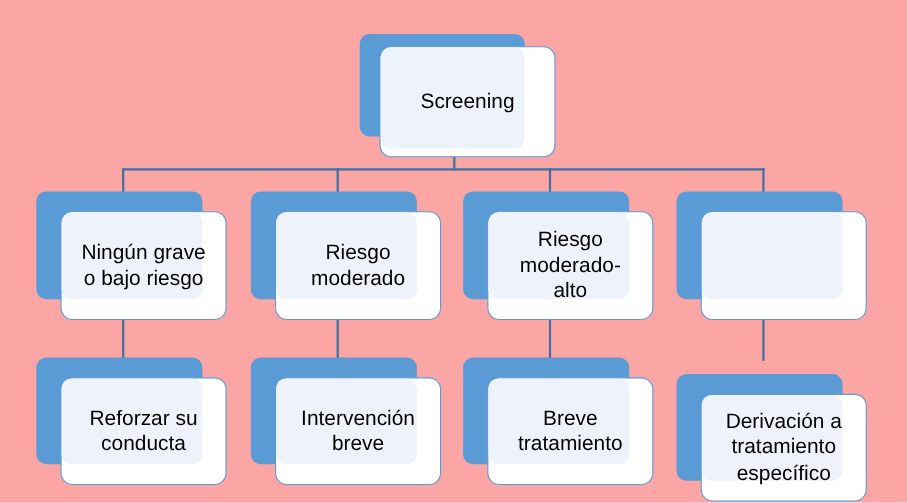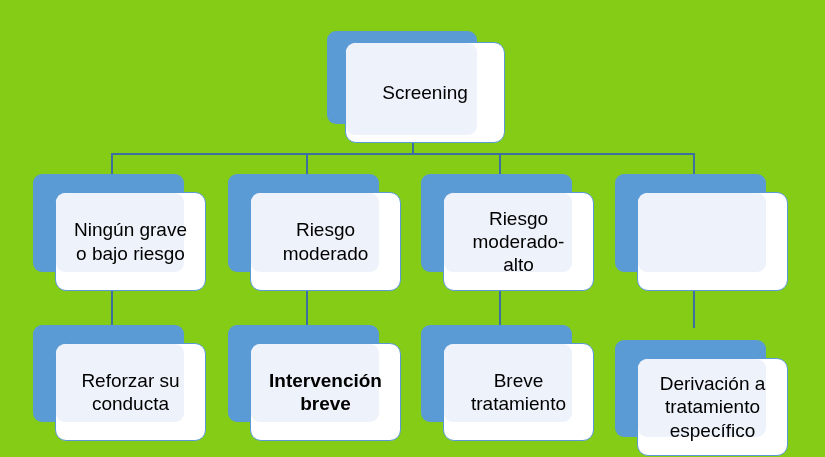--- a/index.html
+++ b/index.html
@@ -9,21 +9,21 @@
     background: #ffffff;
   }
   body {
     font-family: "Liberation Sans", sans-serif;
     -webkit-font-smoothing: antialiased;
   }
   #canvas {
     position: relative;
     width: 825px;
     height: 457px;
-    background: #84cc16;
+    background: #fca5a5;
     overflow: hidden;
   }
 
   
   .conn {
     position: absolute;
     background: #3e6fa3;
   }
   .conn-v { width: 2px; }
   .conn-h { height: 2px; }
@@ -132,21 +132,21 @@
   </div>
 
   <div class="node" style="left:33px; top:325px; width:173px; height:116px;padding-left:44px;">
     <div class="plate" style="width:151px; height:97px;"></div>
     <div class="card" style="left:22px; top:18px; width:151px; height:98px;"></div>
     <div class="fill" style="left:23px; top:19px; width:128px; height:78px;"></div>
     <div class="label" style="left:22px; top:18px; width:151px; height:98px;">Reforzar su
 conducta</div>
   </div>
 
-  <div class="node" style="left:228px; top:325px; width:150px; height:116px;font-weight:bold;">
+  <div class="node" style="left:228px; top:325px; width:150px; height:116px;">
     <div class="plate" style="width:151px; height:97px;"></div>
     <div class="card" style="left:22px; top:18px; width:151px; height:98px;"></div>
     <div class="fill" style="left:23px; top:19px; width:128px; height:78px;"></div>
     <div class="label" style="left:22px; top:18px; width:151px; height:98px;">Intervención
 breve</div>
   </div>
 
   <div class="node" style="left:421px; top:325px; width:173px; height:116px;">
     <div class="plate" style="width:151px; height:97px;"></div>
     <div class="card" style="left:22px; top:18px; width:151px; height:98px;"></div>

